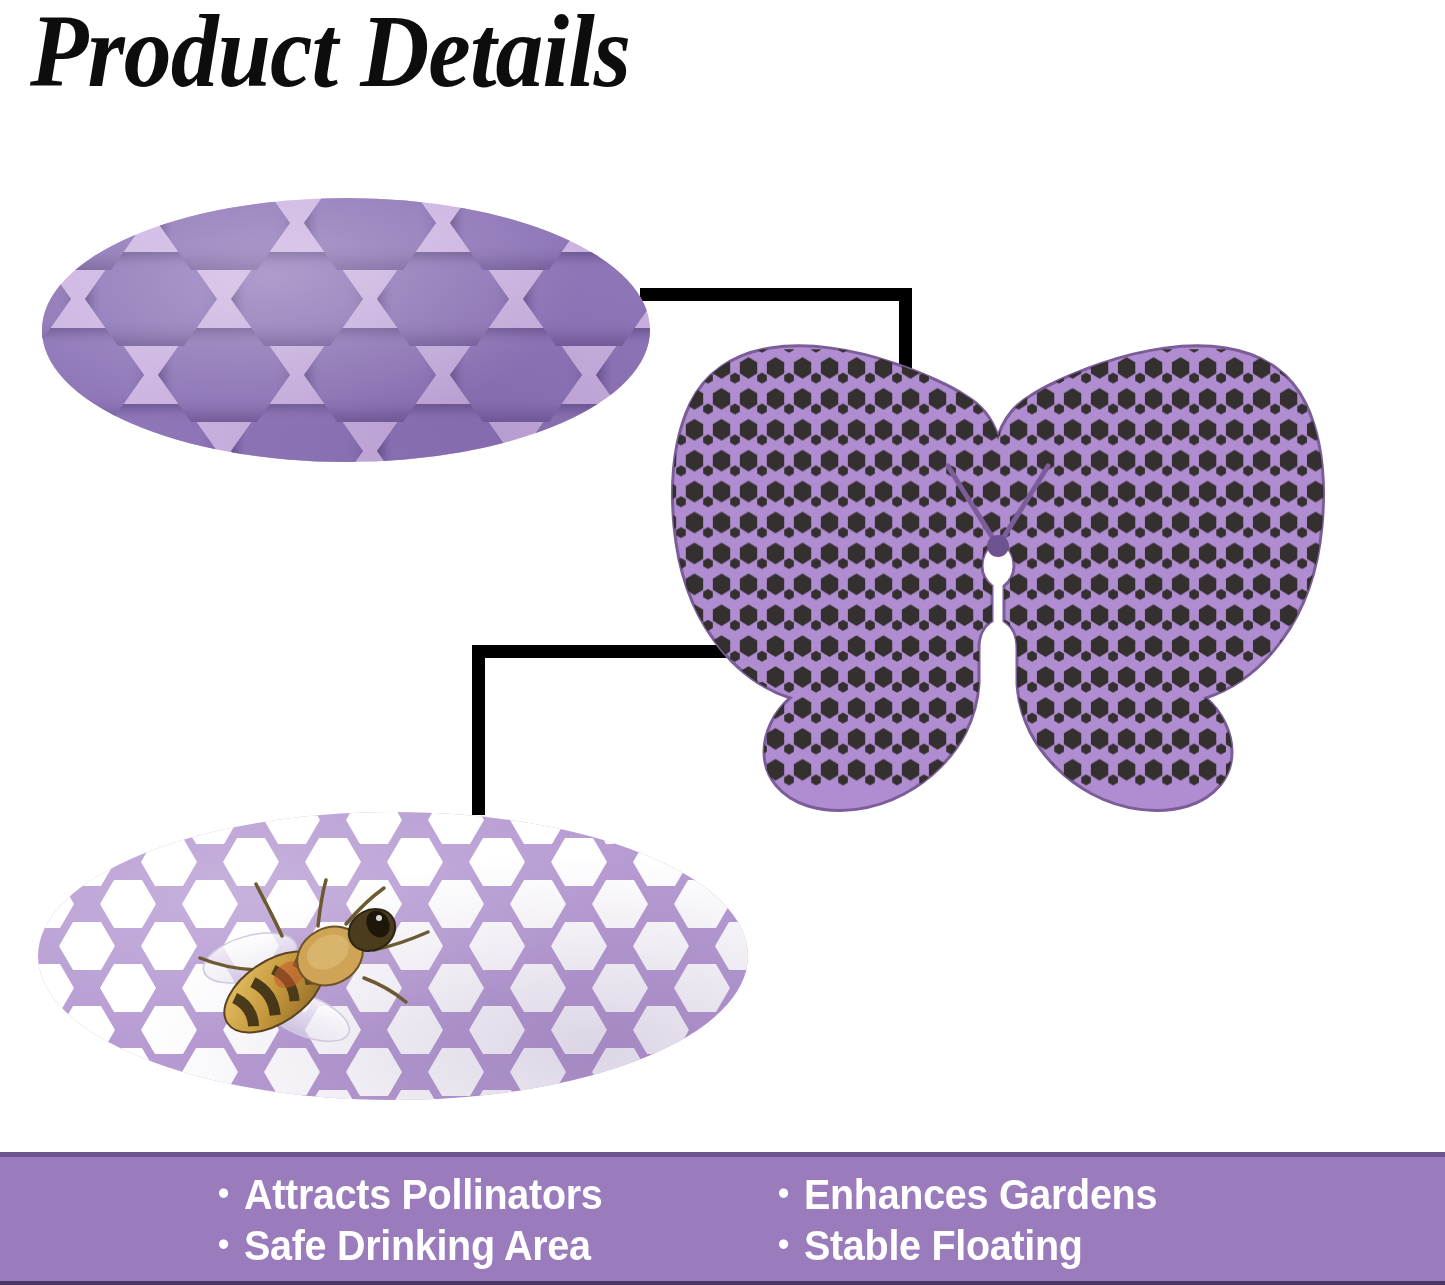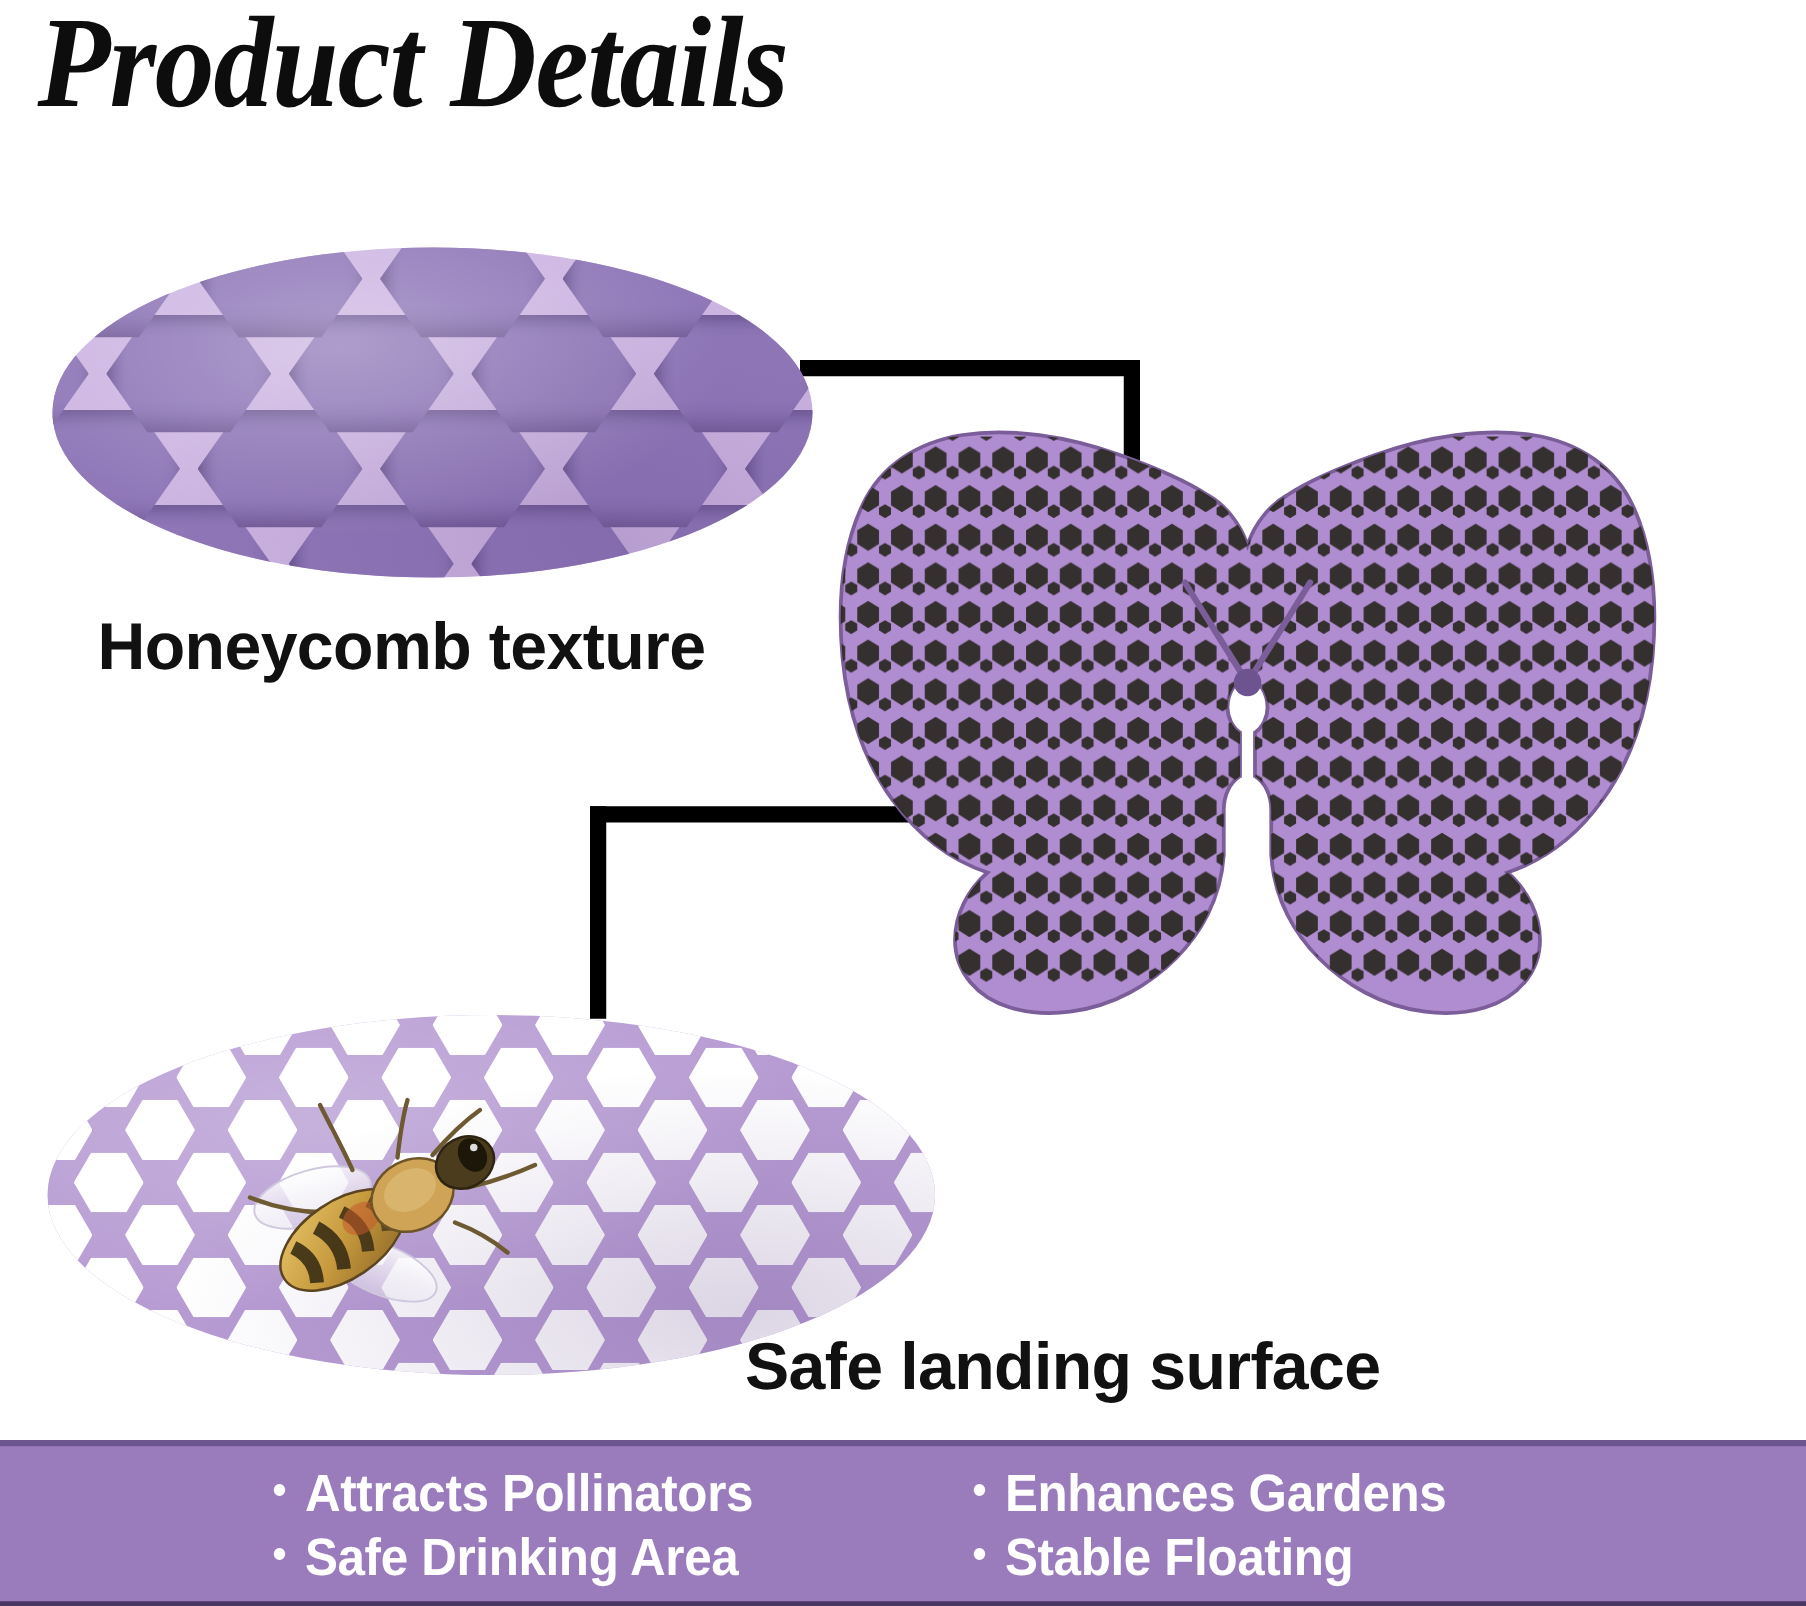--- a/index.html
+++ b/index.html
@@ -437,22 +437,20 @@
 
       <ellipse cx="152" cy="82" rx="34" ry="28" fill="#cfa457" stroke="#6d5426" stroke-width="2" transform="rotate(-28 152 82)"></ellipse>
       <ellipse cx="150" cy="78" rx="22" ry="16" fill="#ddbb76" opacity="0.7" transform="rotate(-28 150 78)"></ellipse>
 
       <ellipse cx="194" cy="56" rx="24" ry="20" fill="#4b3c1d" stroke="#2d2411" stroke-width="2" transform="rotate(-28 194 56)"></ellipse>
       <ellipse cx="200" cy="50" rx="11" ry="14" fill="#1c1709" transform="rotate(-28 200 50)"></ellipse>
       <circle cx="201" cy="44" r="3" fill="#ffffff" opacity="0.85"></circle>
     </svg>
   </div>
 
-  <div class="feature-label" id="label-honeycomb">Honeycomb texture</div>
-  <div class="feature-label" id="label-landing">Safe landing surface</div>
 
   <div id="banner">
     <div class="bullet-grid">
       <div class="bullet-item">
         <span class="bullet-dot">•</span>
         <span>Attracts Pollinators</span>
       </div>
       <div class="bullet-item">
         <span class="bullet-dot">•</span>
         <span>Enhances Gardens</span>

